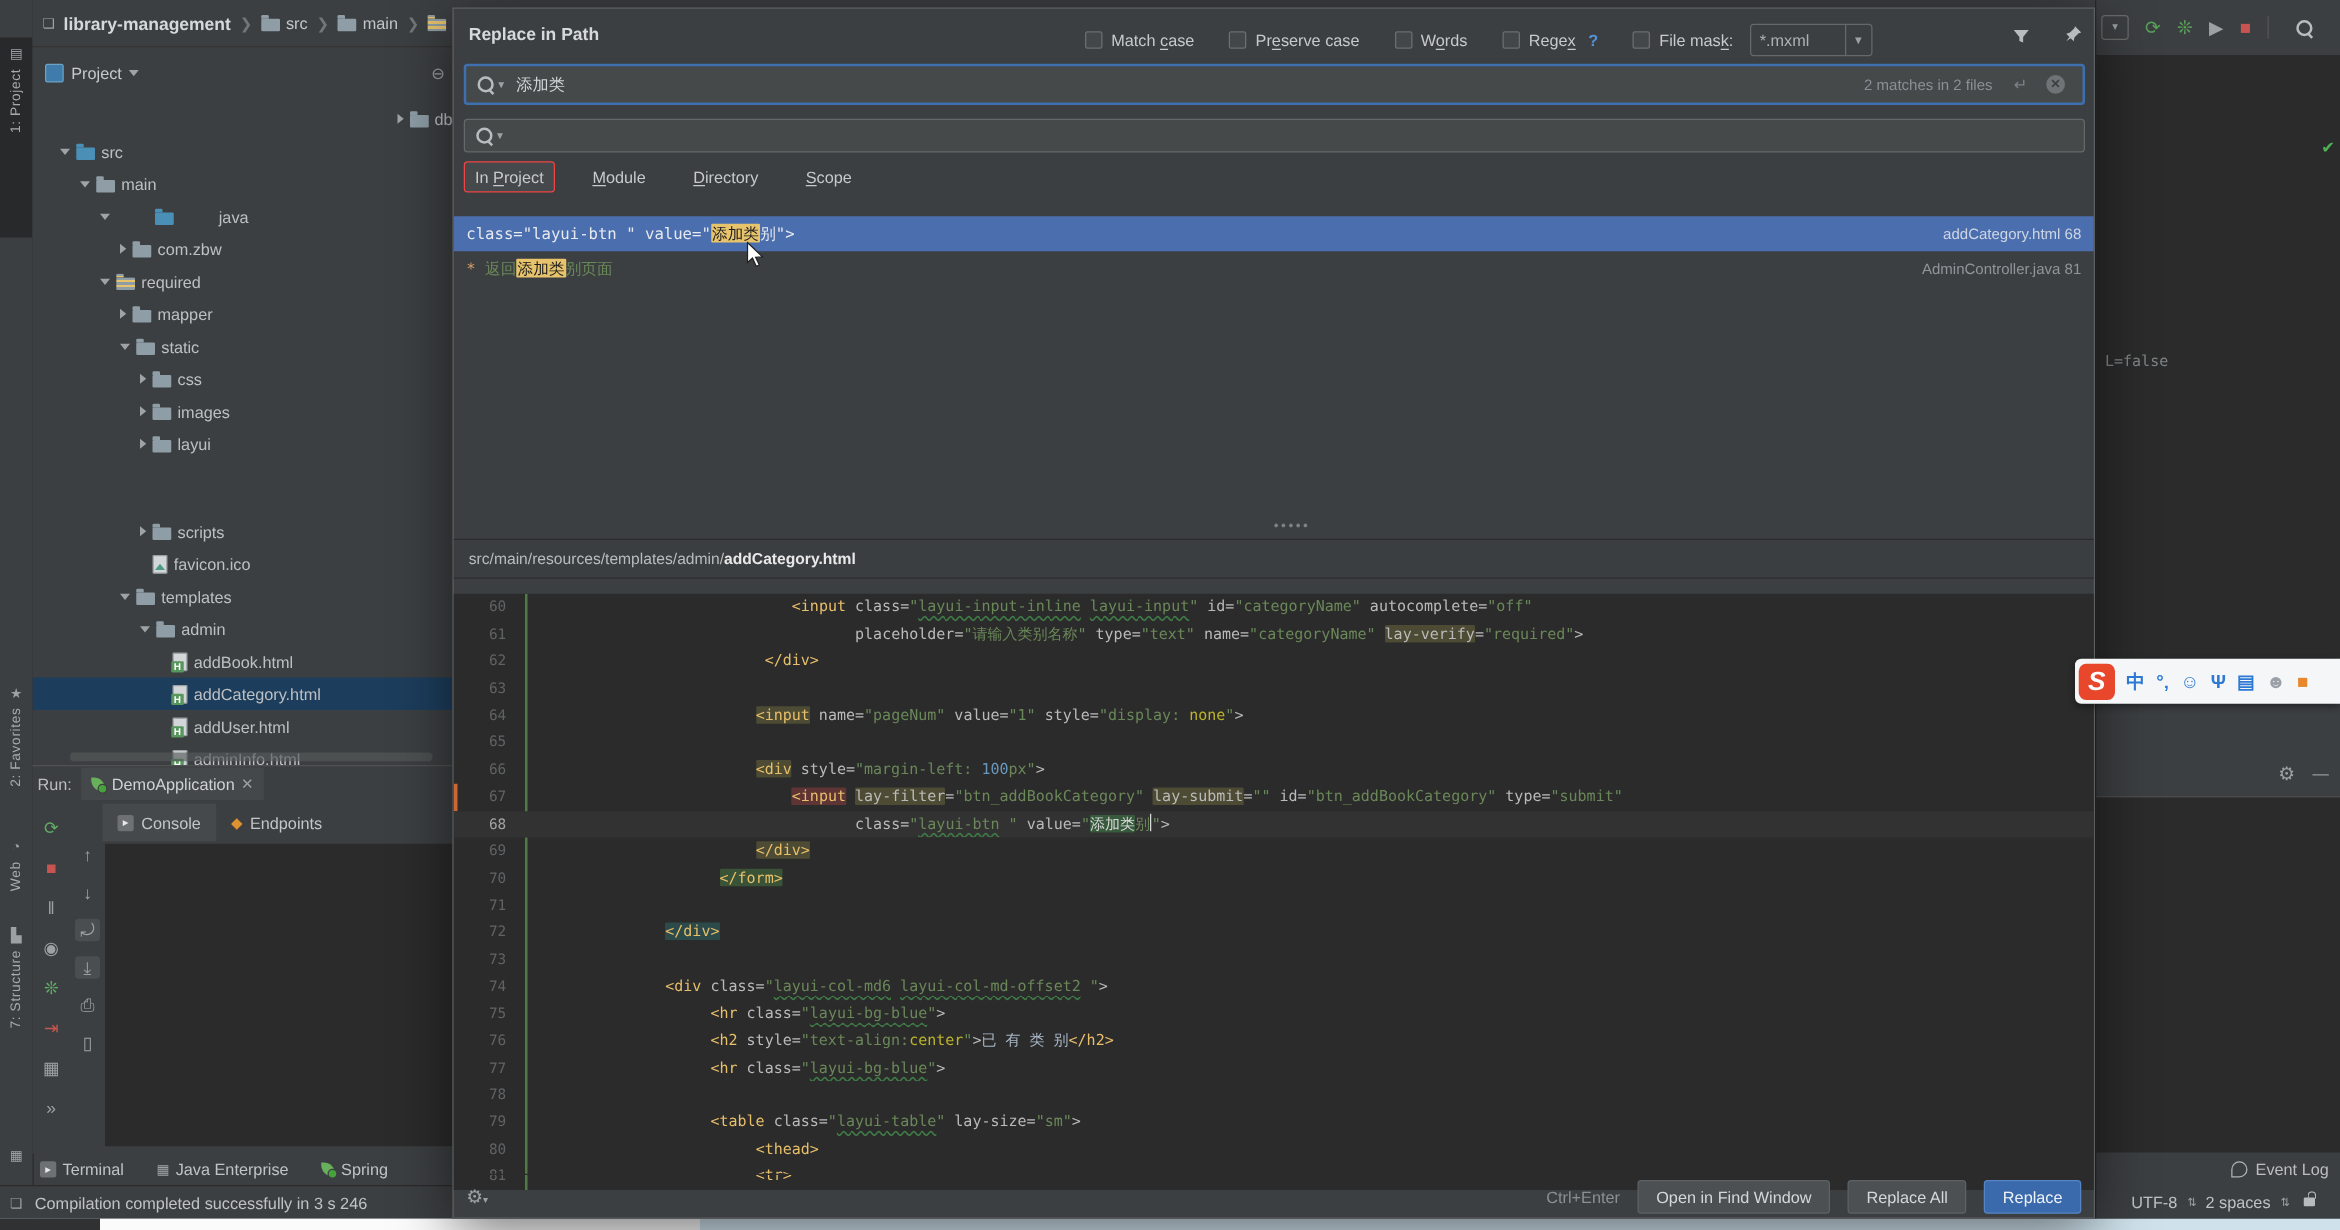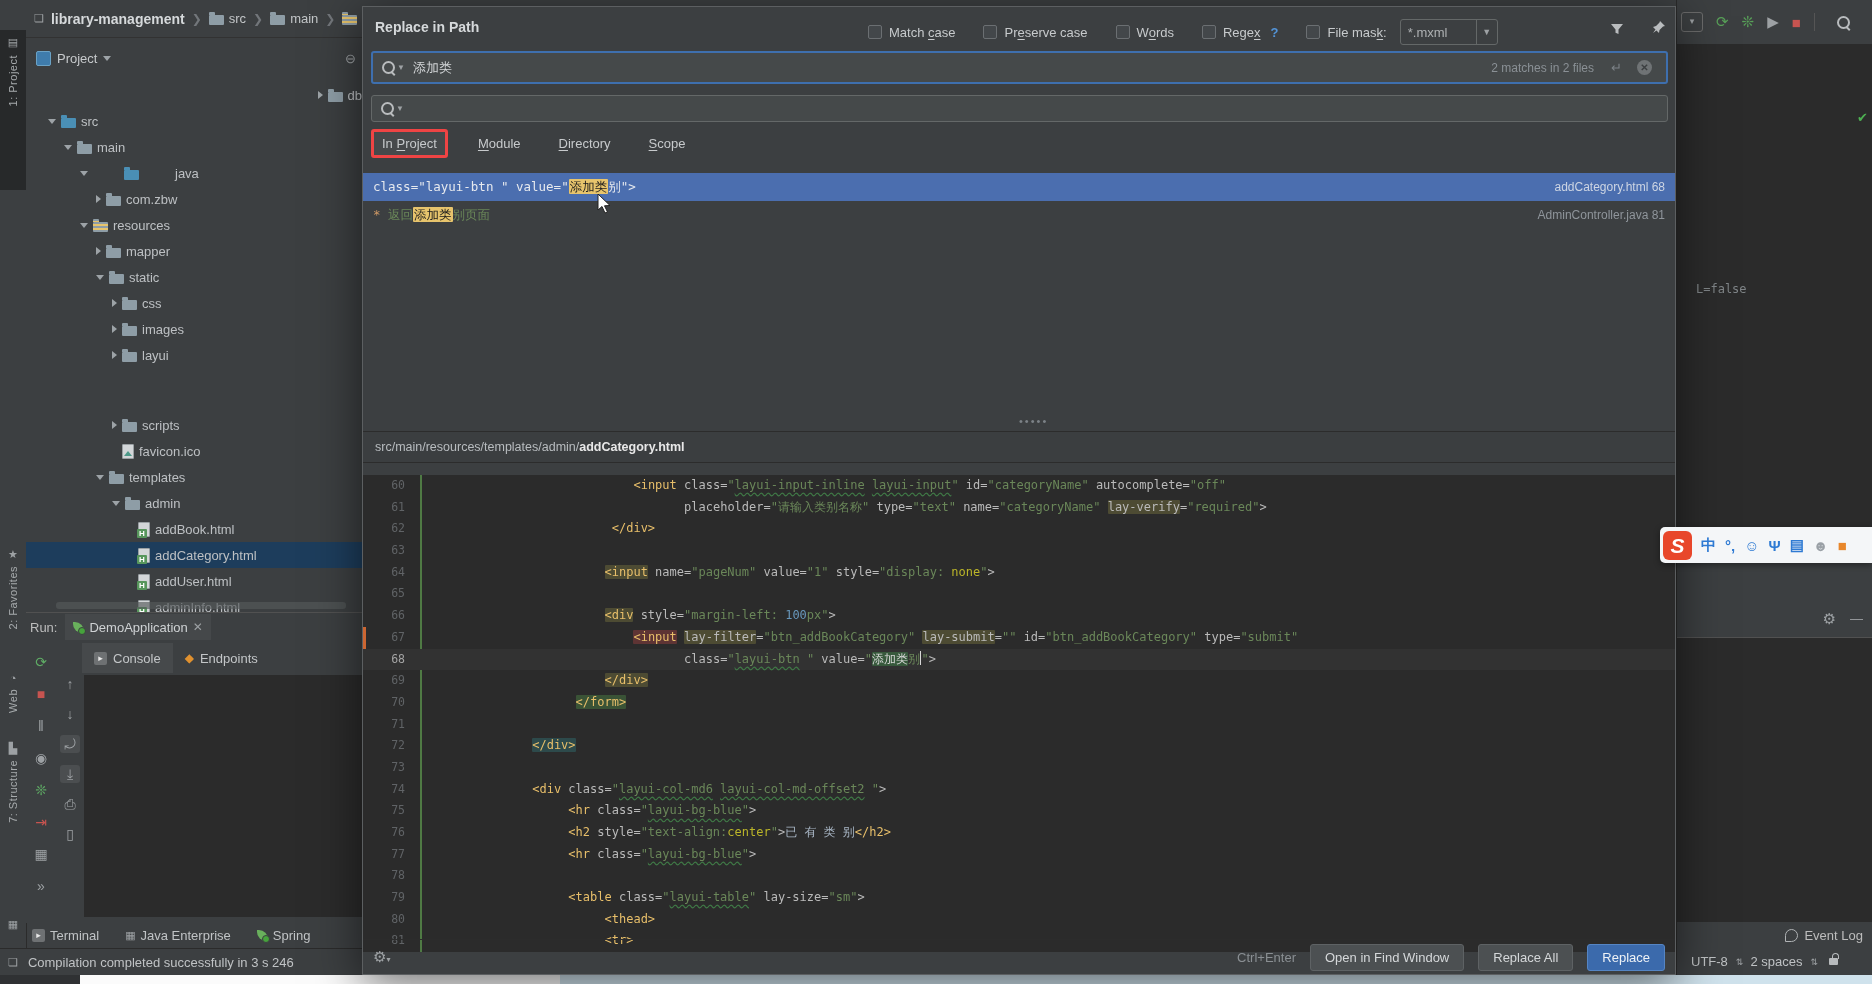--- a/index.html
+++ b/index.html
@@ -76,21 +76,21 @@
   
   .rcolm{left:1676px;top:0;width:196px;height:984px;background:#3c3f41;border-left:1px solid #2b2b2b;}
   .rtoolbar{position:absolute;left:0;top:0;width:196px;height:44px;display:flex;align-items:center;gap:13px;padding-left:4px;box-sizing:border-box;}
   .combo-stub{width:20px;height:18px;border:1px solid #6b6b6b;border-radius:3px;color:#9da1a4;font-size:9px;text-align:center;line-height:17px;}
   .tb-ico{font-size:15px;}
   .redit{position:absolute;left:0;top:44px;width:196px;height:483px;background:#2b2b2b;}
   .rrunhead{position:absolute;left:0;top:600px;width:196px;height:38px;border-bottom:1px solid #515151;
             display:flex;align-items:center;justify-content:flex-end;gap:14px;padding-right:10px;box-sizing:border-box;}
   .rcons{position:absolute;left:0;top:638px;width:196px;height:284px;background:#2b2b2b;}
   .revrow{position:absolute;left:0;top:922px;width:196px;height:26px;display:flex;align-items:center;justify-content:flex-end;gap:6px;padding-right:10px;box-sizing:border-box;}
-  .rstat{position:absolute;left:0;top:948px;width:196px;height:27px;display:flex;align-items:center;gap:8px;padding-left:14px;box-sizing:border-box;color:#bfc2c4;}
+  .rstat{position:absolute;left:0;top:948px;width:196px;height:27px;display:flex;align-items:center;gap:8px;padding-left:28px;box-sizing:border-box;color:#bfc2c4;}
   .updn{font-size:9px;color:#9da1a4;letter-spacing:-1px;}
   .lock{display:inline-block;width:9px;height:7px;background:#b8bbbd;border-radius:1px;position:relative;margin-left:4px;}
   .lock:before{content:"";position:absolute;left:3px;top:-5px;width:5px;height:5px;border:1.5px solid #b8bbbd;border-bottom:none;border-radius:4px 4px 0 0;}
   .bubble{display:inline-block;width:11px;height:11px;border:1.5px solid #b0b3b5;border-radius:50% 50% 50% 0;}
 
   
   .ime{left:1660px;top:527px;width:212px;height:36px;background:#f4f6f8;border-radius:5px 0 0 5px;
        display:flex;align-items:center;gap:9px;padding-left:3px;box-sizing:border-box;box-shadow:0 2px 6px rgba(0,0,0,.4);z-index:60;}
   .slogo{width:29px;height:29px;background:#e8472b;color:#fff;border-radius:6px;font-weight:bold;font-size:21px;
          font-style:italic;text-align:center;line-height:29px;}
@@ -117,21 +117,21 @@
   .mag:after{content:"";position:absolute;left:8px;top:8px;width:2px;height:5px;background:#b9bcbe;transform:rotate(-45deg);}
   .mag-dd{font-size:8px;color:#9da1a4;margin-right:8px;}
   .fval{color:#d2d5d7;font-size:13px;}
   .fstatus{position:absolute;right:72px;color:#8a9095;font-size:12px;}
   .fenter{position:absolute;right:44px;color:#7c8287;font-size:13px;}
   .fclear{position:absolute;right:14px;width:15px;height:15px;border-radius:50%;background:#6f7375;color:#3c3f41;
           font-size:10px;text-align:center;line-height:15px;font-weight:bold;}
 
   .scopes{position:absolute;left:8px;top:122px;display:flex;align-items:center;gap:22px;}
   .chip{color:#c7cacc;padding:4px 8px;border-radius:3px;}
-  .chip.on{background:#46494b;border:3px solid #ef4444;text-align:right;}
+  .chip.on{background:#46494b;border:1px solid #ef4444;text-align:right;}
   .chip u,.opt u{text-underline-offset:2px;}
 
   .results{position:absolute;left:0;top:166px;width:100%;}
   .rrow{display:flex;align-items:center;height:28px;padding:0 10px;box-sizing:border-box;font-size:12.5px;}
   .rrow.sel{background:#4b6eaf;color:#e6e9ee;}
   .rrow .code{flex:1;white-space:pre;}
   .rrow .mark{background:#e7c46c;color:#1c1c1c;padding:0 1px;border-radius:1px;}
   .rrow .file{font-family:"Liberation Sans",sans-serif;font-size:12px;color:#cdd5e3;}
   .rrow:not(.sel) .file{color:#8f959b;margin-left:48px;}
   .rrow:not(.sel) .code{color:#6a8759;}
@@ -162,21 +162,21 @@
 
   .dfoot{position:absolute;left:0;bottom:0;width:100%;height:35px;border-top:1px solid #2c2c2c;
          display:flex;align-items:center;padding:0 10px;box-sizing:border-box;gap:14px;}
   .gear{color:#9da1a4;font-size:15px;}
   .hint{margin-left:auto;color:#8a8f93;}
   .dbtn{background:#4c5052;border:1px solid #5e6264;border-radius:3px;color:#d5d8da;padding:5px 14px;font-size:13px;}
   .dbtn.primary{background:#3b6aac;border-color:#5585c4;color:#eef2f6;}
 
   .cursor-svg{position:absolute;left:597px;top:193px;z-index:70;}
   .chk-ok{position:absolute;left:180px;top:66px;color:#4db052;font-size:13px;}
-  .edtext{position:absolute;left:19px;top:238px;color:#7f8487;font-size:12px;}
+  .edtext{position:absolute;left:7px;top:238px;color:#7f8487;font-size:12px;}
 </style>
 </head>
 <body>
 
 <div class="screen">
 
   <div class="abs abar">
     <div class="abar-tab-active">
       <span class="mini-ico">▤</span>
       <span class="vlabel">1: Project</span>
@@ -246,21 +246,21 @@
           <span>java</span>
         </div>
         <div class="trow" style="padding-left: 70px;">
           <span class="arr-r"></span>
           <span class="fold"></span>
           <span>com.zbw</span>
         </div>
         <div class="trow" style="padding-left: 54px;">
           <span class="arr-d"></span>
           <span class="fold res"></span>
-          <span>resources</span>
+          <span>required</span>
         </div>
         <div class="trow" style="padding-left: 70px;">
           <span class="arr-r"></span>
           <span class="fold"></span>
           <span>mapper</span>
         </div>
         <div class="trow" style="padding-left: 70px;">
           <span class="arr-d"></span>
           <span class="fold"></span>
           <span>static</span>

